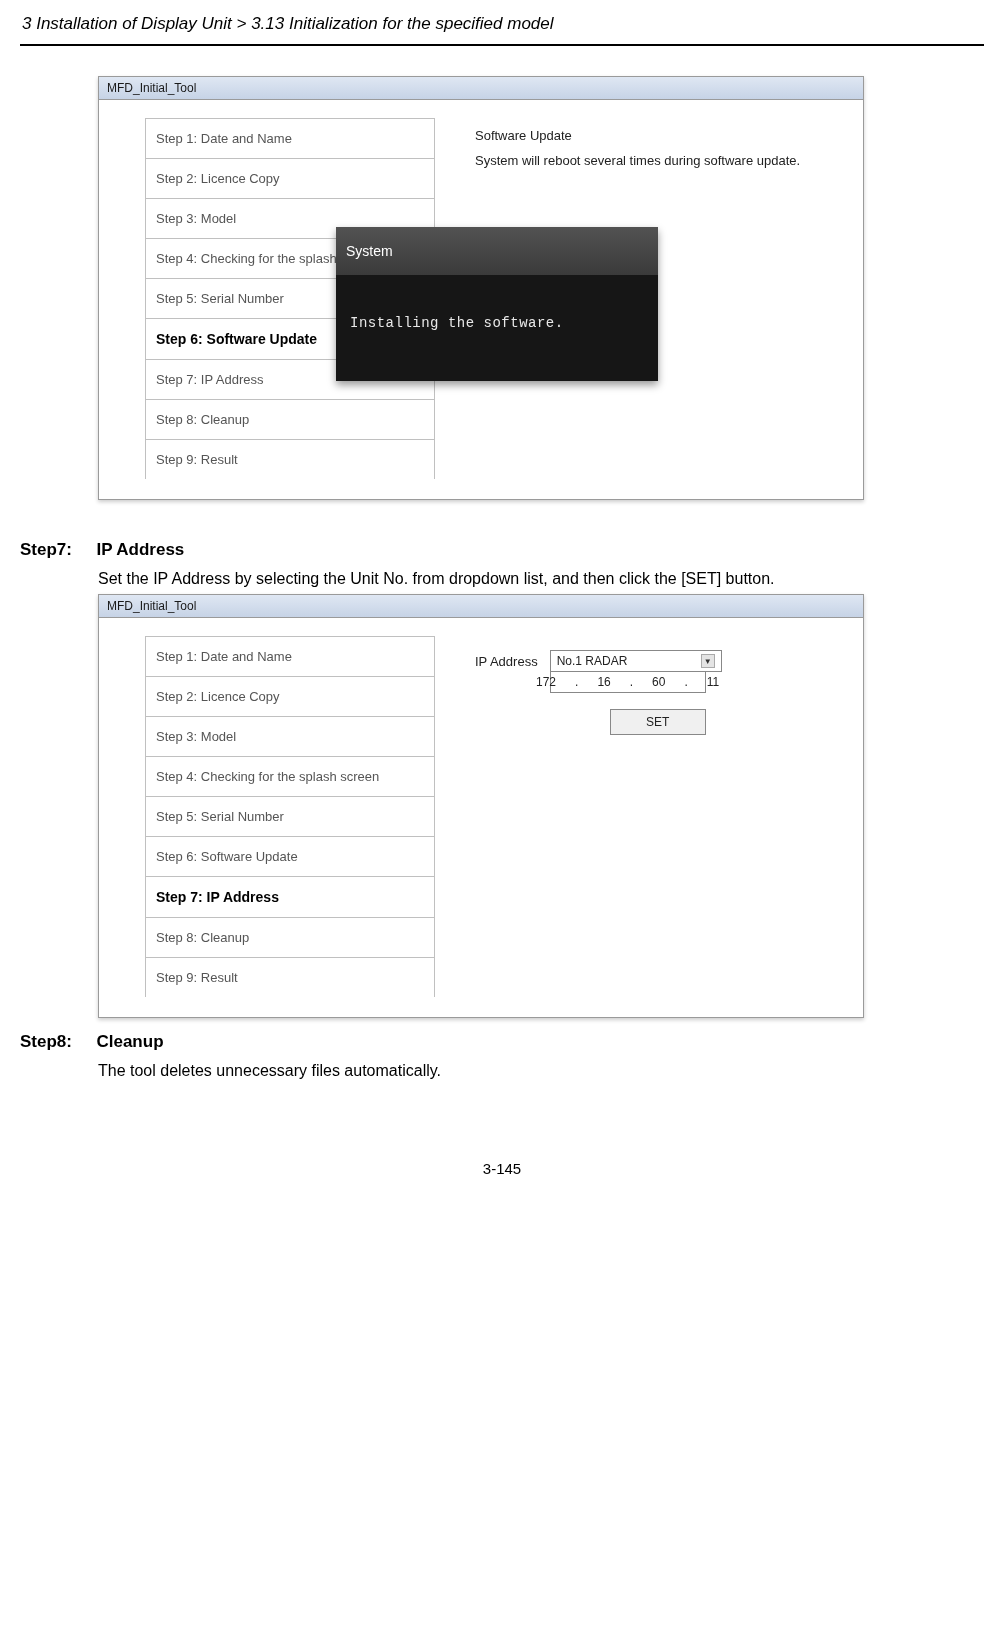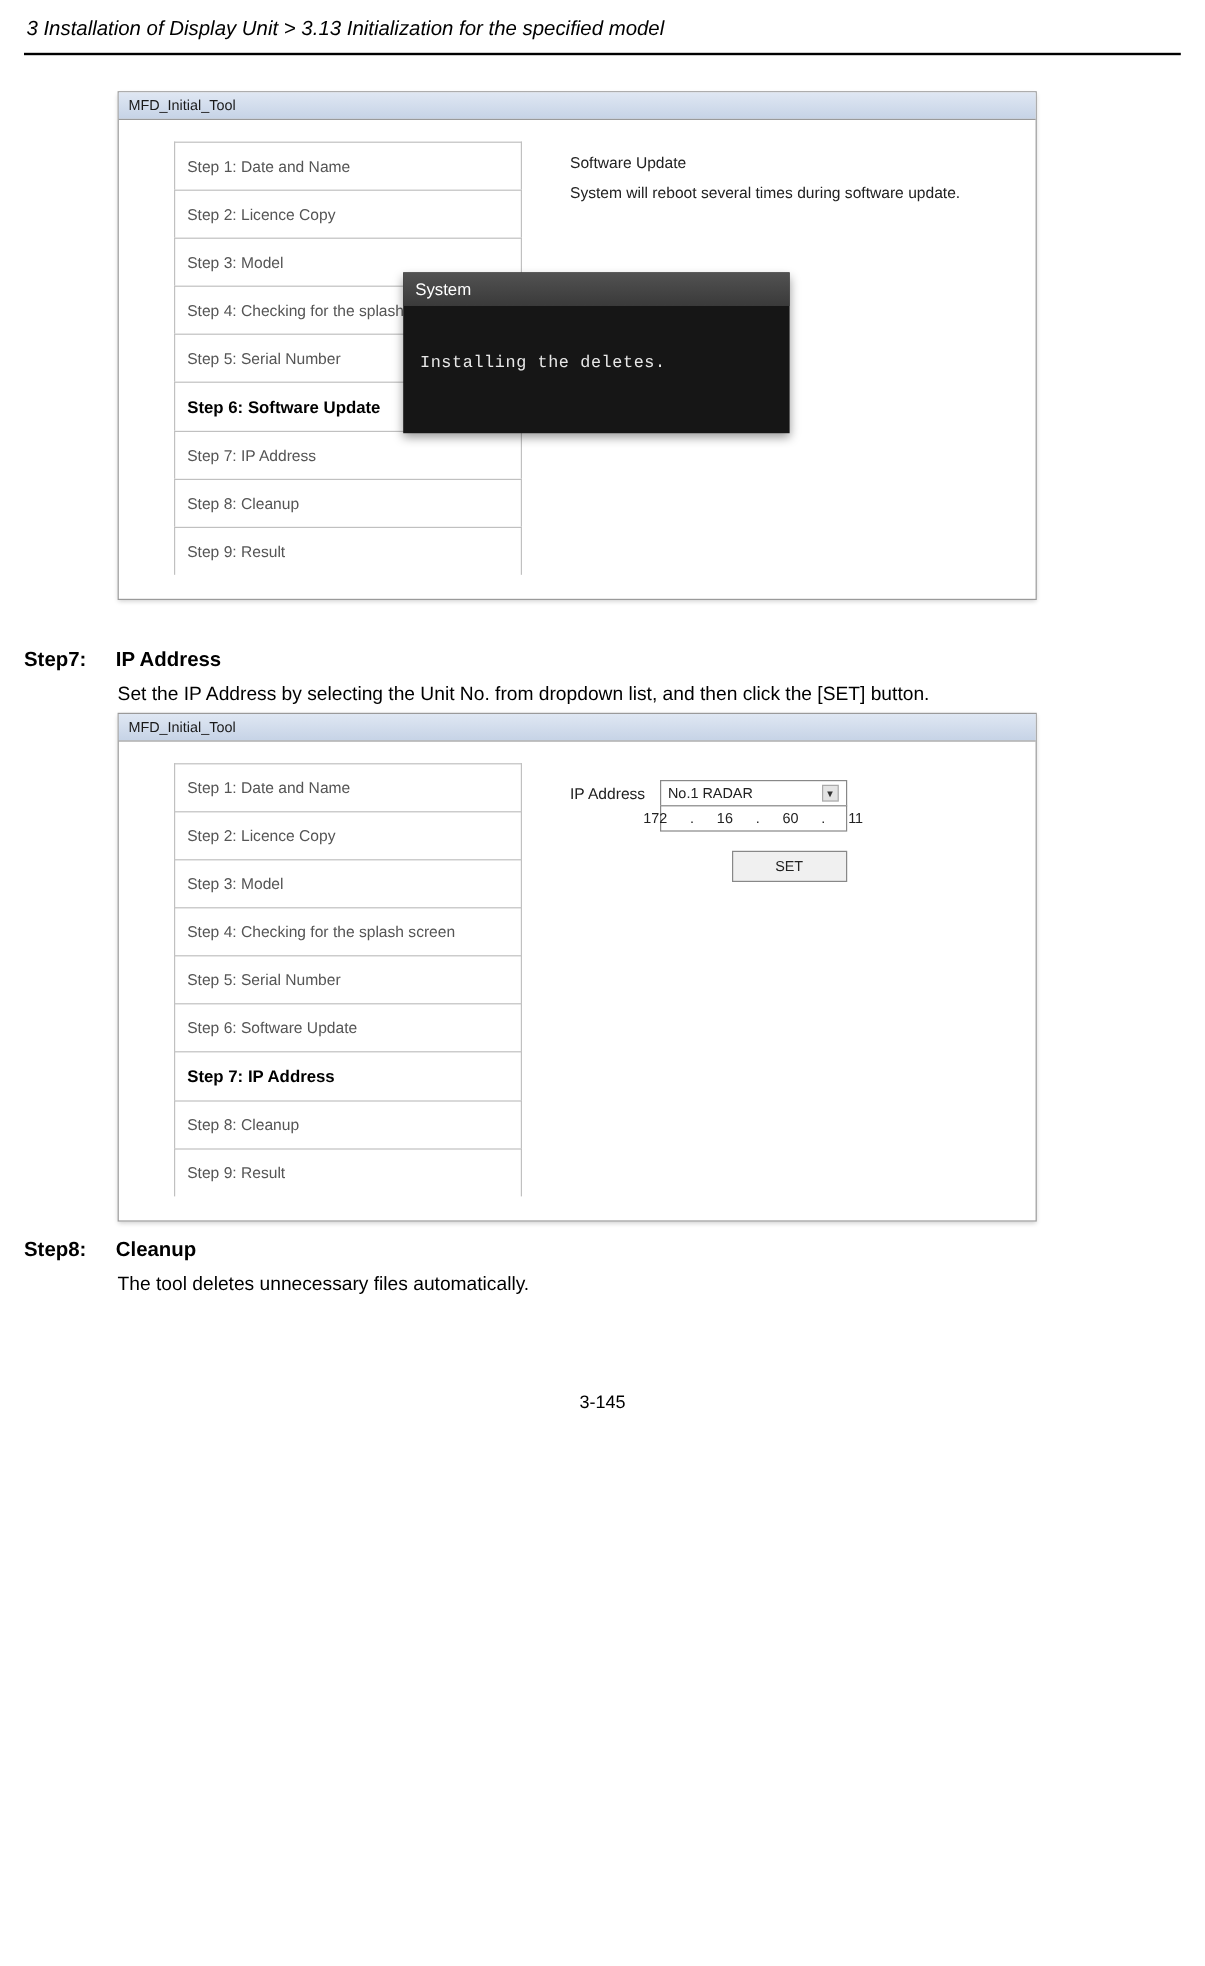--- a/index.html
+++ b/index.html
@@ -59,34 +59,34 @@
     background: #161616;
     color: #e8e8e8;
     font-family: "Courier New", monospace;
     box-shadow: 0 4px 8px rgba(0,0,0,0.4);
   }
   .dialog-title {
     background: linear-gradient(#525252, #3a3a3a);
     color: #fff;
     font-family: Arial, sans-serif;
     font-size: 14px;
-    padding: 6px 10px;
+    padding: 16px 10px;
   }
   .dialog-body {
     padding: 40px 14px 50px 14px;
     font-size: 14px;
     letter-spacing: 0.5px;
   }
 
   .ip-block { display: flex; align-items: flex-start; margin-top: 4px; }
   .ip-label { font-size: 13px; margin-right: 12px; padding-top: 4px; }
   .ip-fields { display: flex; flex-direction: column; align-items: flex-start; }
   .dropdown {
     display: inline-flex; align-items: center; justify-content: space-between;
-    width: 156px; height: 22px; padding: 0 6px; font-size: 12px;
+    width: 172px; height: 22px; padding: 0 6px; font-size: 12px;
     border: 1px solid #888; background: #fff; white-space: nowrap;
   }
   .drop-arrow {
     width: 14px; height: 14px; display: inline-flex; align-items: center; justify-content: center;
     background: #e4e4e4; border: 1px solid #aaa; margin-left: 6px; font-size: 8px; color: #333;
   }
   .ip-input {
     width: 156px; height: 22px; border: 1px solid #888; background: #fff;
     font-size: 12px; padding: 0 6px; display: flex; align-items: center; justify-content: center;
     margin-top: -1px;
@@ -128,21 +128,21 @@
           <div class="step-item">Step 8: Cleanup</div>
           <div class="step-item">Step 9: Result</div>
         </div>
         <div class="main-col">
           <div class="main-line">Software Update</div>
           <div class="main-line">System will reboot several times during software update.</div>
         </div>
       </div>
       <div class="dialog">
         <div class="dialog-title">System</div>
-        <div class="dialog-body">Installing the deletes.</div>
+        <div class="dialog-body">Installing the software.</div>
       </div>
     </div>
   </div>
 
   <div class="step-block">
     <span class="step-label">Step7:</span>
     <span class="step-title">IP Address</span>
     <div class="step-desc">Set the IP Address by selecting the Unit No. from dropdown list, and then click the [SET] button.</div>
   </div>
 

